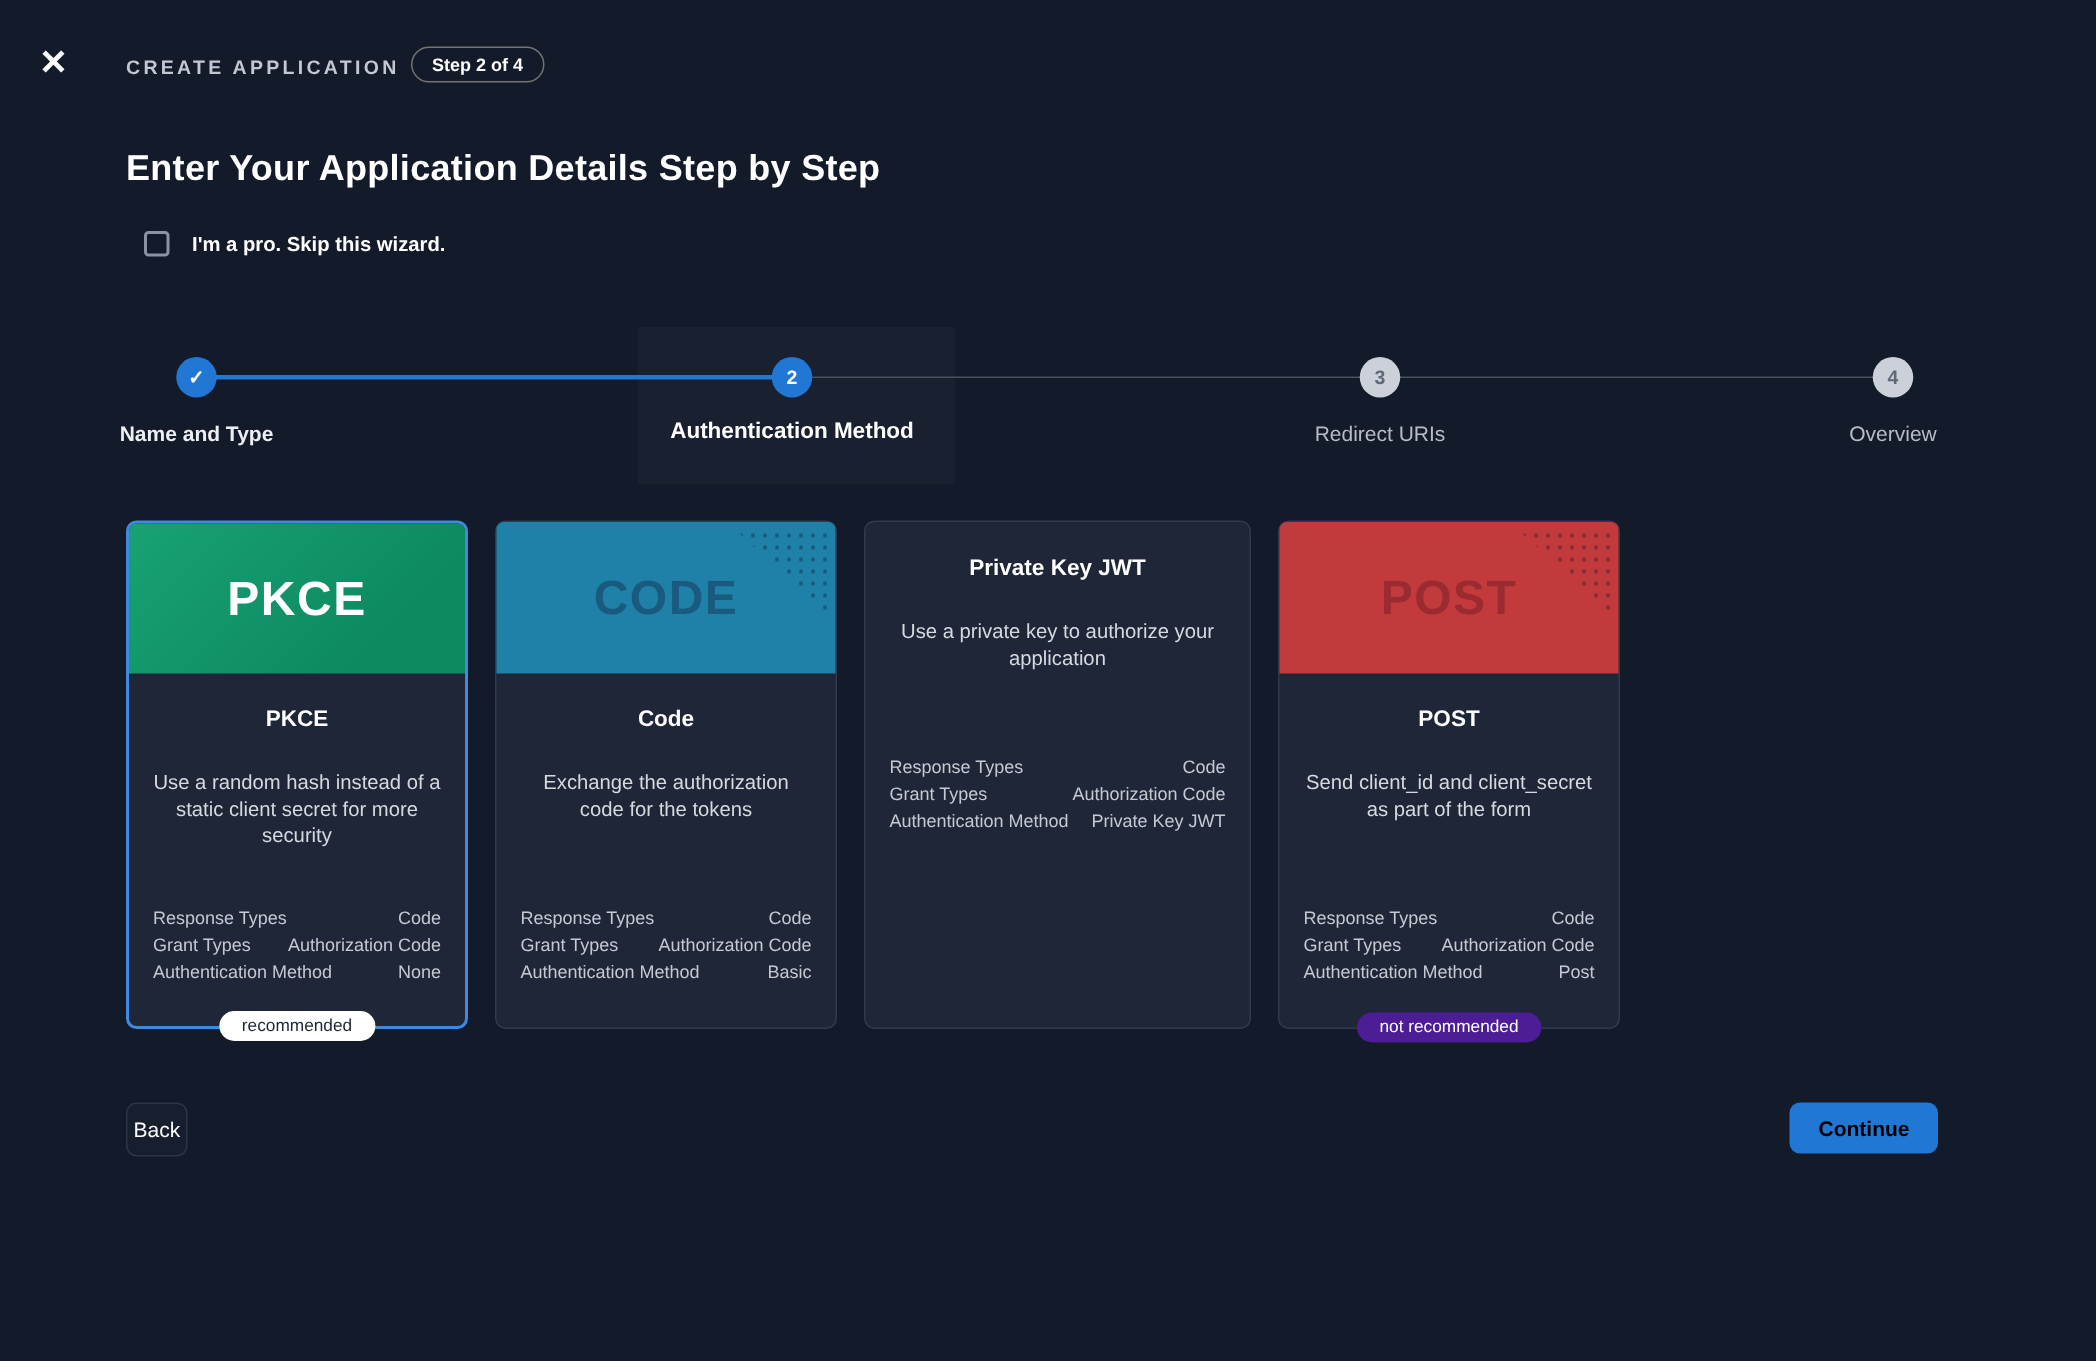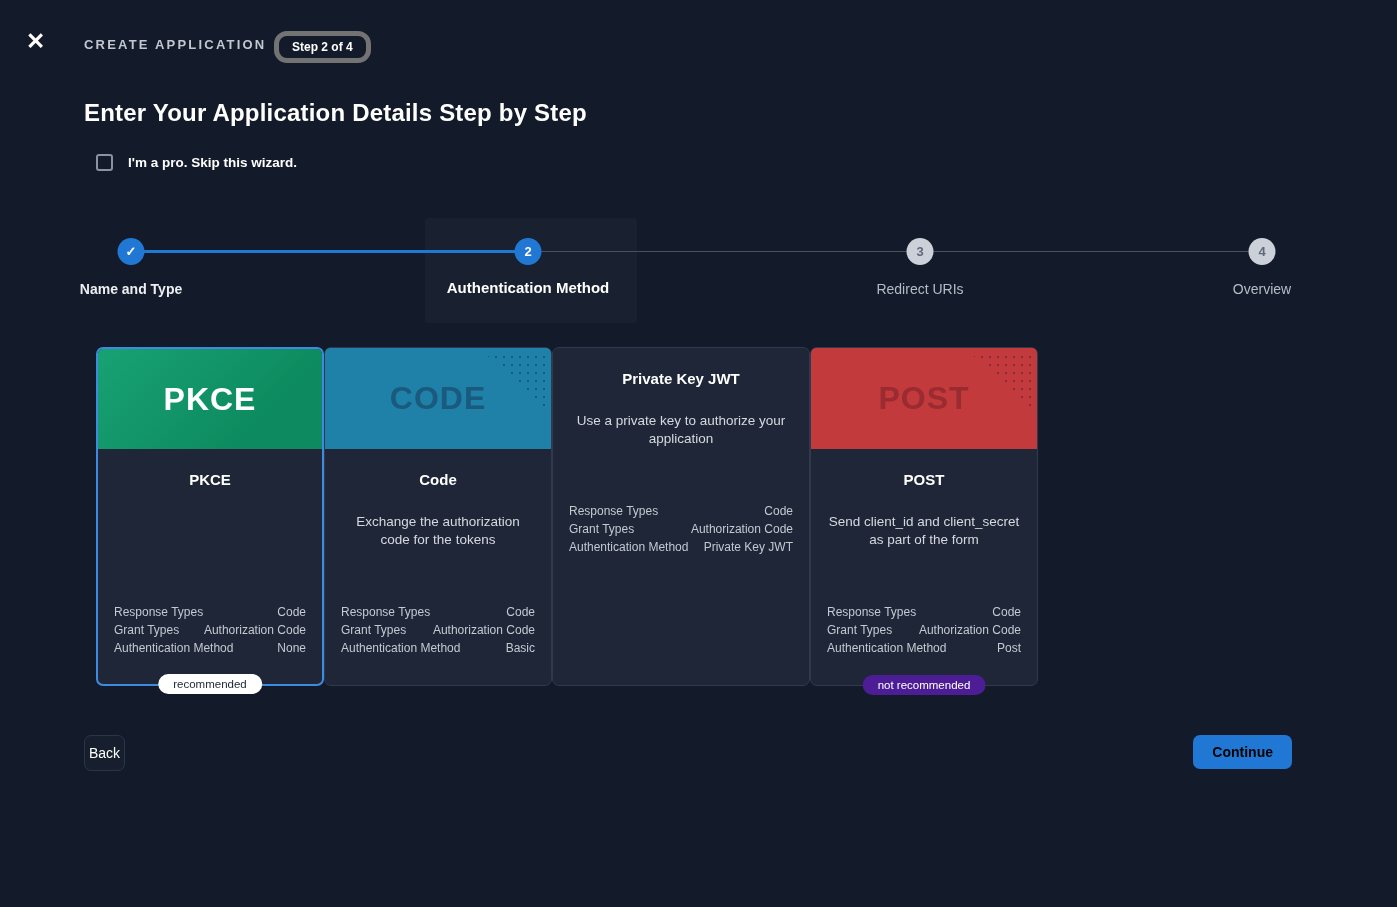--- a/index.html
+++ b/index.html
@@ -3,21 +3,21 @@
 <meta charset="utf-8">
 <style>
   html,body{margin:0;padding:0;background:#0d1320;}
   .screen{
     position:relative;width:1397px;height:907px;background:#131a29;
     font-family:"Liberation Sans",sans-serif;overflow:hidden;color:#fff;
   }
   
   .close-btn{position:absolute;left:26px;top:30px;color:#ffffff;font-size:23px;font-weight:700;line-height:1;cursor:pointer;}
   .app-title{position:absolute;left:84px;top:37px;color:#c2c7d1;font-size:13px;font-weight:700;letter-spacing:2.2px;}
-  .step-badge{position:absolute;left:274px;top:31px;border:5px solid #737373;border-radius:13px;padding:4px 13px;color:#ffffff;font-size:12px;font-weight:700;}
+  .step-badge{position:absolute;left:274px;top:31px;border:1px solid #737373;border-radius:13px;padding:4px 13px;color:#ffffff;font-size:12px;font-weight:700;}
   
   .heading{position:absolute;left:84px;top:99px;font-size:24px;font-weight:700;color:#ffffff;letter-spacing:.2px;}
   .skip-row{position:absolute;left:96px;top:154px;display:flex;align-items:center;gap:15px;}
   .checkbox{width:17px;height:17px;border:2px solid #8a93a2;border-radius:3px;background:transparent;box-sizing:border-box;cursor:pointer;}
   .skip-label{color:#ffffff;font-size:13.5px;font-weight:700;}
   
   .stepper{position:absolute;left:84px;top:218px;width:1224px;height:105px;}
   .step-highlight{position:absolute;left:341px;top:0;width:212px;height:105px;background:#19202f;border-radius:3px;}
   .step-line{position:absolute;}
   .line-1{left:47px;top:32px;width:397px;height:3px;background:#2178d4;}
@@ -25,21 +25,21 @@
   .line-3{left:836px;top:33px;width:342px;height:1px;background:#49505e;}
   .step-circle{position:absolute;top:20px;width:27px;height:27px;border-radius:50%;display:flex;align-items:center;justify-content:center;transform:translateX(-50%);font-size:13px;font-weight:700;cursor:pointer;}
   .circle-done,.circle-active{background:#2178d4;color:#ffffff;}
   .circle-upcoming{background:#ccd1d9;color:#5f6979;}
   .c1{left:47px;}.c2{left:444px;}.c3{left:836px;}.c4{left:1178px;}
   .step-label{position:absolute;top:63px;transform:translateX(-50%);white-space:nowrap;font-size:14px;}
   .label-done{color:#eceef2;font-weight:700;}
   .label-active{color:#ffffff;font-weight:700;font-size:15px;top:61px;}
   .label-upcoming{color:#b6bcc6;font-weight:400;}
   
-  .cards{position:absolute;left:96px;top:347px;display:flex;}
+  .cards{position:absolute;left:84px;top:347px;display:flex;gap:18px;}
   .card{position:relative;width:228px;height:339px;background:#1e2637;border:1px solid #303a4e;border-radius:7px;box-sizing:border-box;cursor:pointer;}
   .card.wide{width:258px;}
   .card.selected{border:2px solid #3e8ae0;}
   .banner{height:101px;border-radius:5px 5px 0 0;display:flex;align-items:center;justify-content:center;font-size:32px;font-weight:700;letter-spacing:1px;position:relative;overflow:hidden;}
   .card.selected .banner{height:100px;}
   .banner-pkce{background:linear-gradient(135deg,#18a273 0%,#0d8a5f 75%);color:#ffffff;}
   .banner-code{background:#1f80a8;color:#1a5a7e;}
   .banner-jwt{background:#4c51a2;color:#343a77;}
   .banner-post{background:#c23a3c;color:#9a2b30;}
   .dots{position:absolute;top:5px;right:5px;width:62px;height:56px;
@@ -90,20 +90,21 @@
     <div class="step-label label-upcoming c3">Redirect URIs</div>
     <div class="step-label label-upcoming c4">Overview</div>
   </div>
 
   <div class="cards">
 
     <div class="card selected">
       <div class="banner banner-pkce">PKCE</div>
       <div class="card-body">
         <div class="card-title">PKCE</div>
+        <div class="card-desc">Use a random hash instead of a static client secret for more security</div>
         <div class="card-rows">
           <div class="kv">
               <span>Response Types</span>
               <span class="v">Code</span>
             </div>
           <div class="kv">
               <span>Grant Types</span>
               <span class="v">Authorization Code</span>
             </div>
           <div class="kv">

